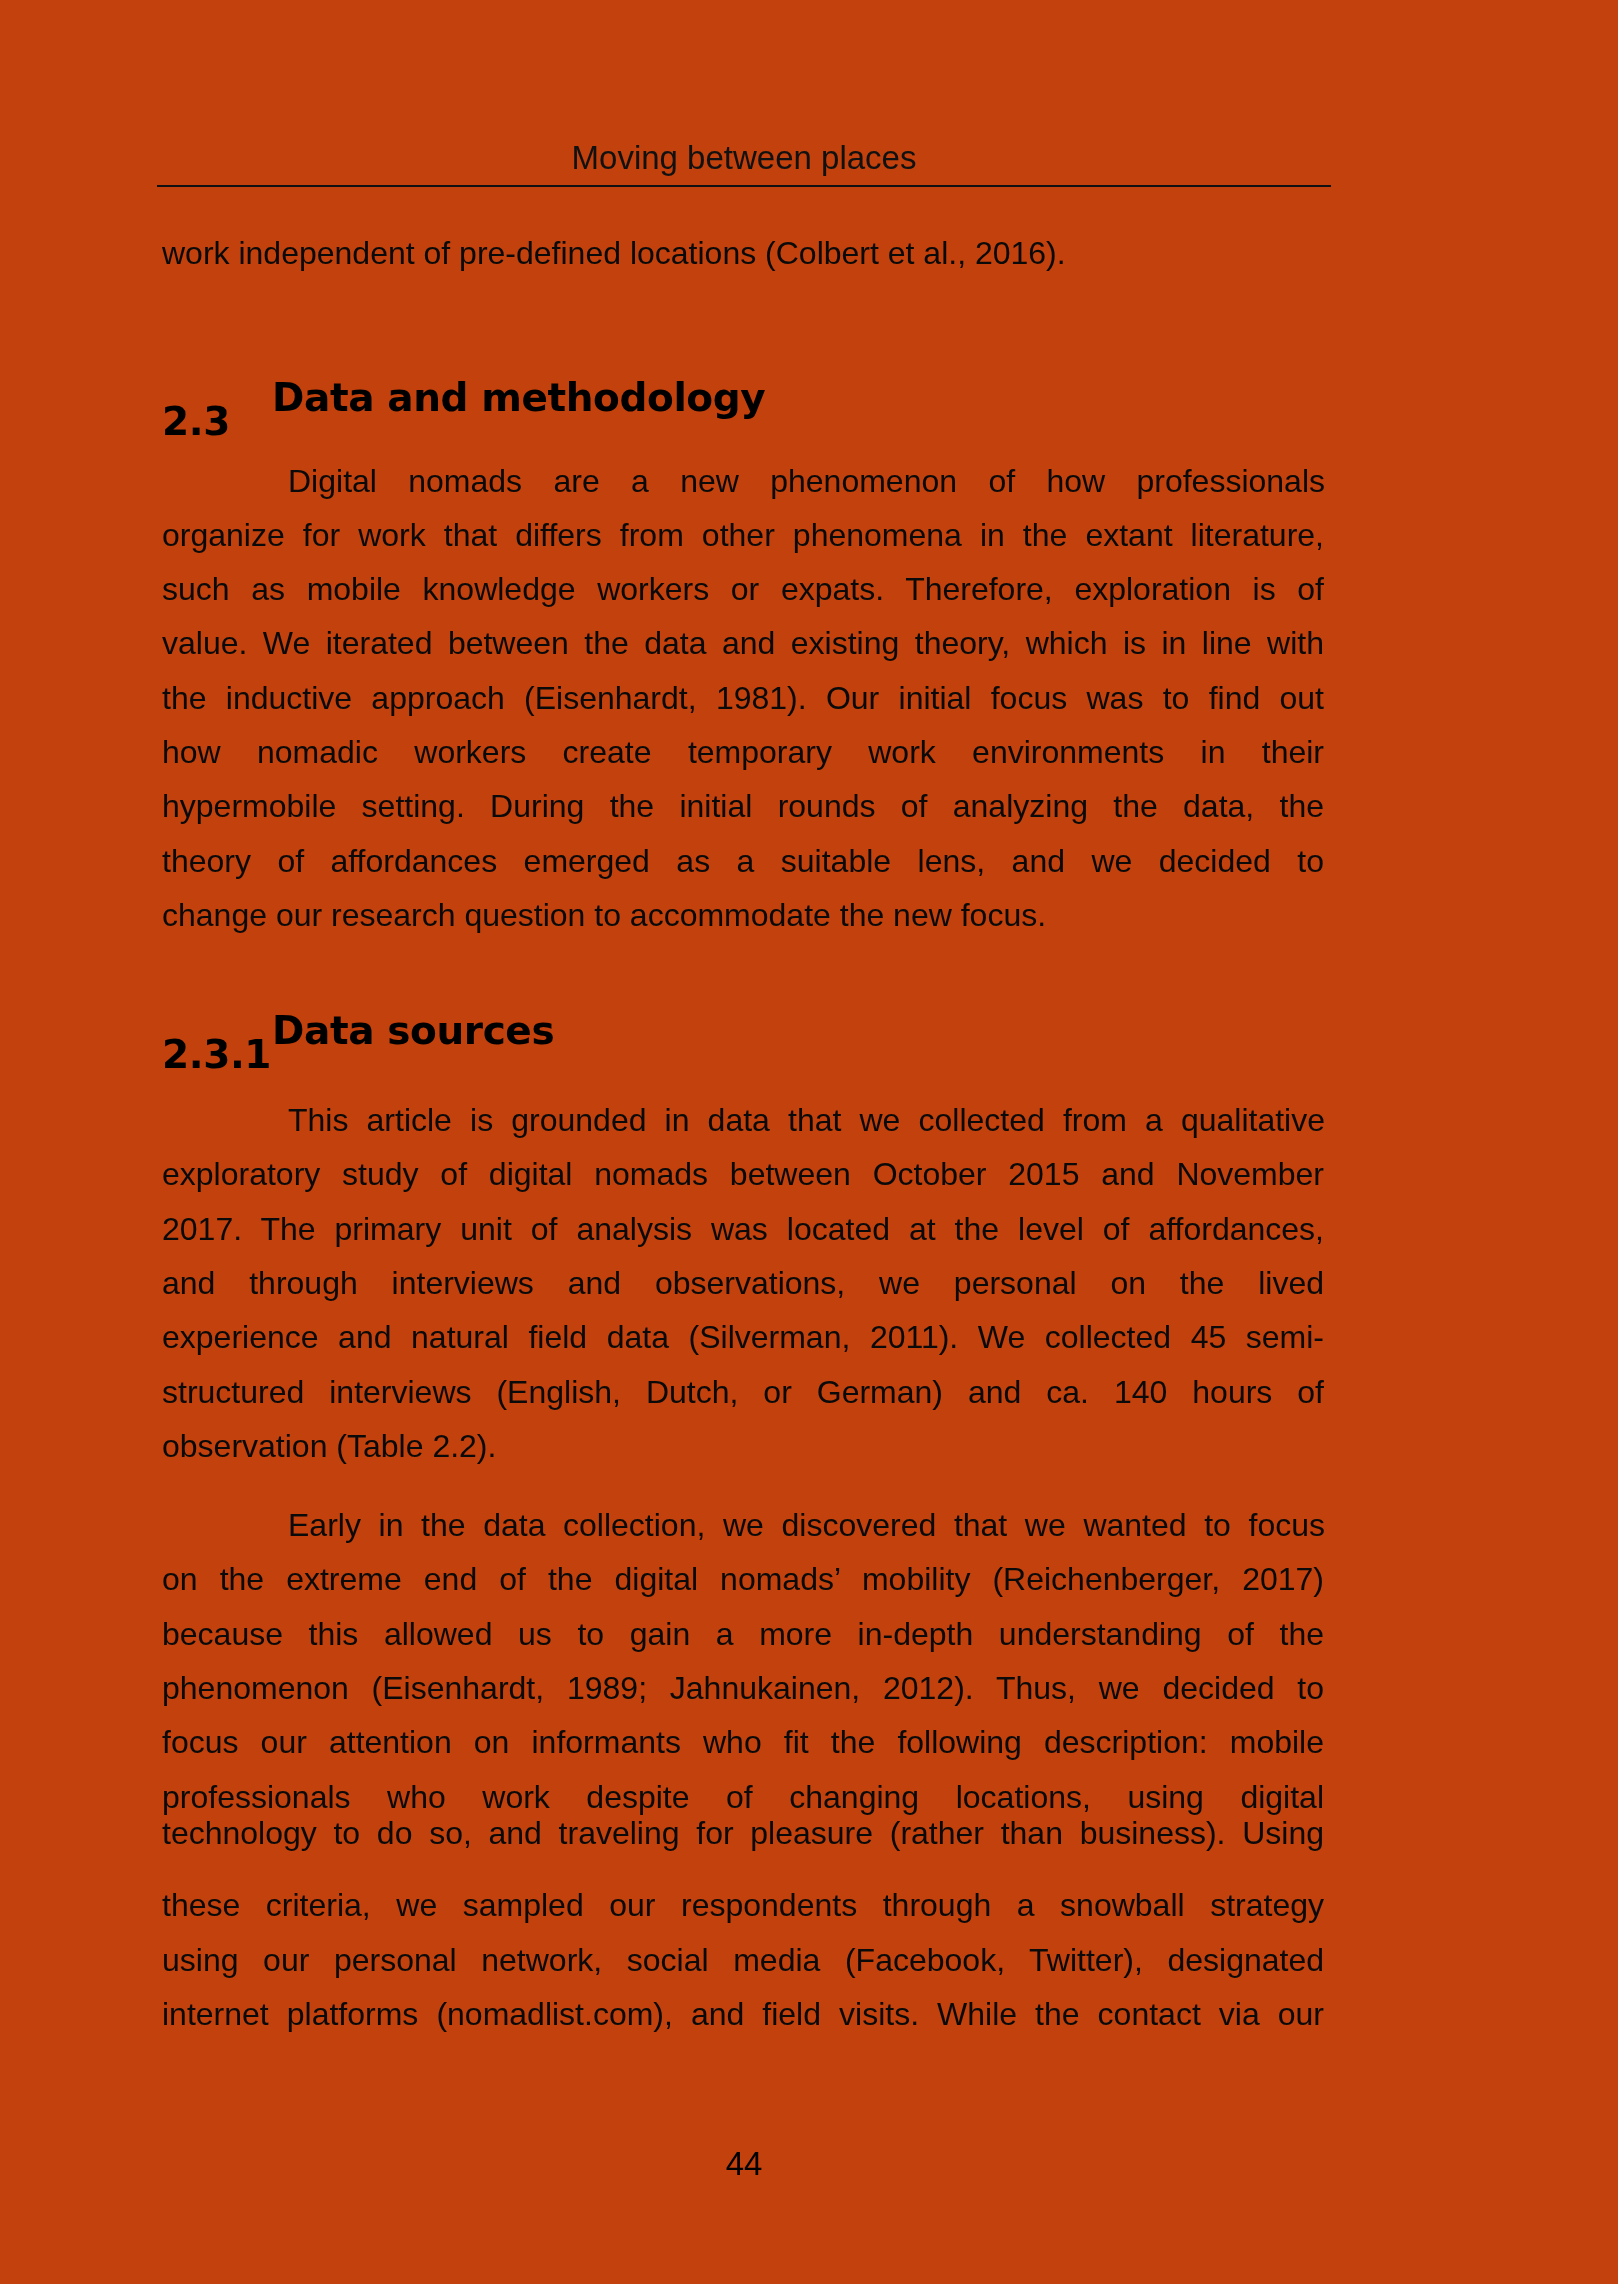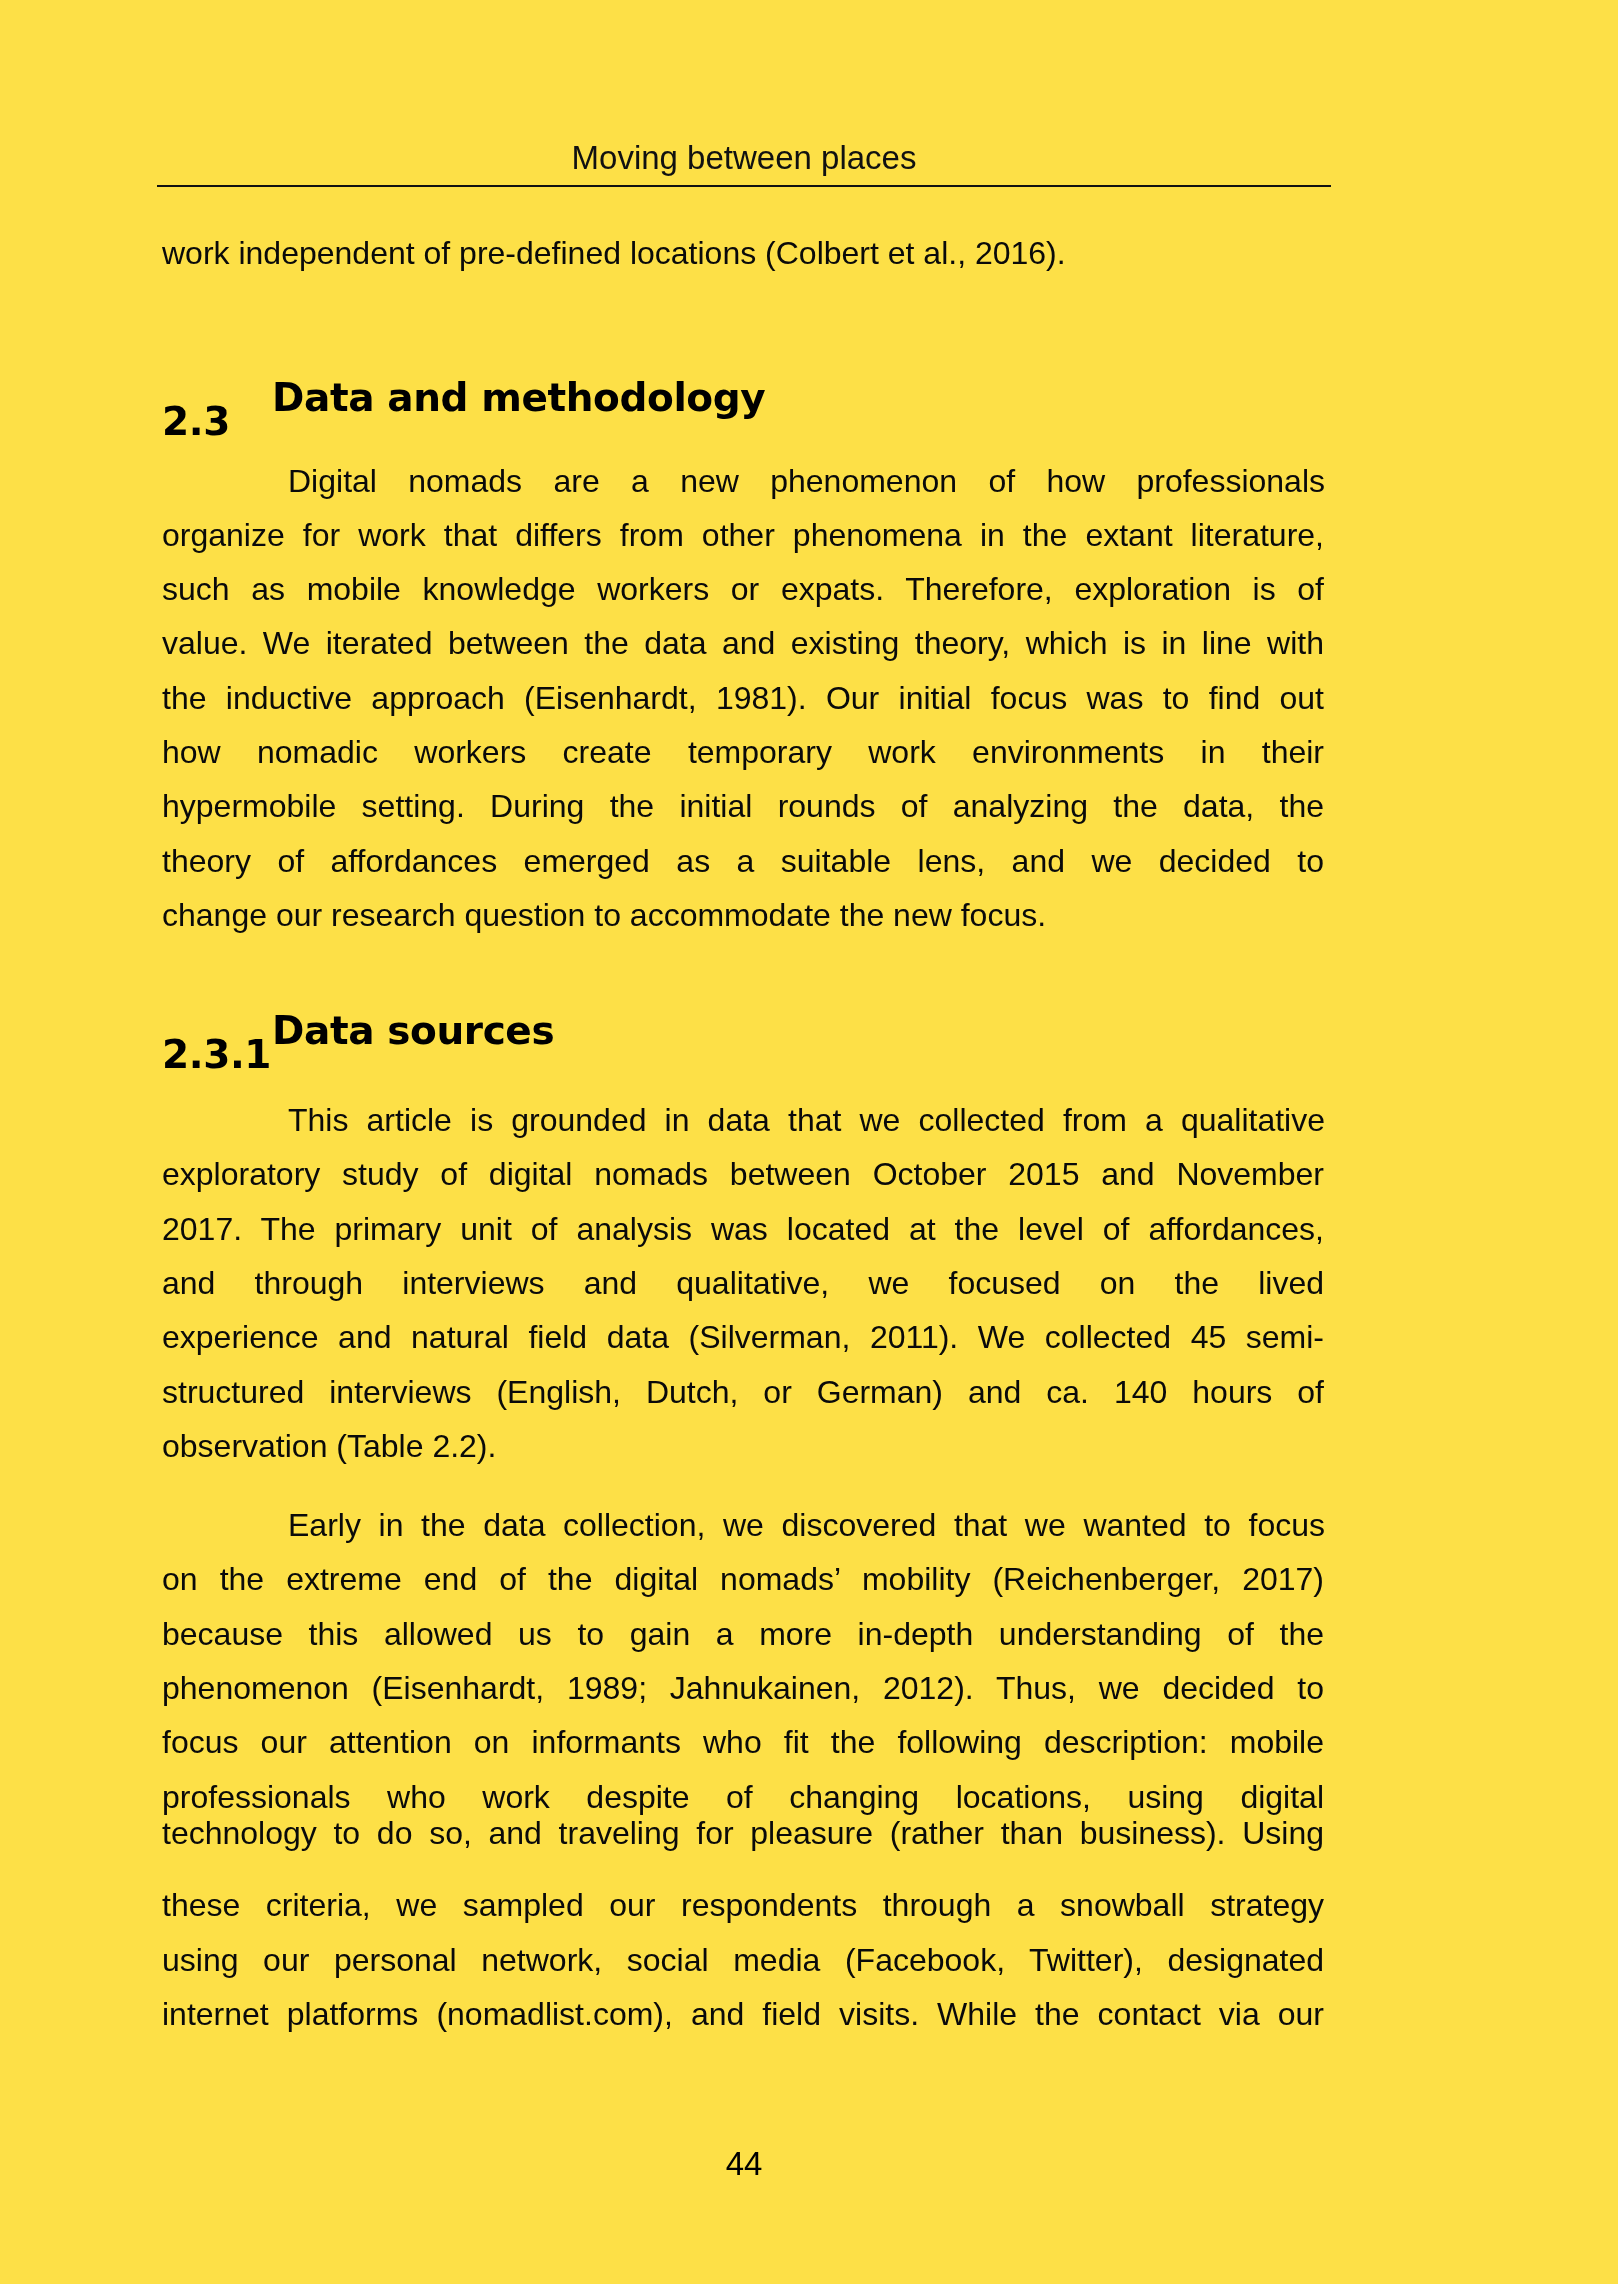--- a/index.html
+++ b/index.html
@@ -1,17 +1,17 @@
 <!DOCTYPE html>
 <html style="font-size:12px"><head>
 <meta charset="utf-8">
 <style>
   html, body { margin: 0; padding: 0; background: #ffffff; }
   body { width: 1618px; height: 2284px; position: relative; overflow: hidden; color: #000; }
-  .page { position: absolute; left: 0; top: 0; width: 1618px; height: 2284px; background: #fde047; }
+  .page { position: absolute; left: 0; top: 0; width: 1618px; height: 2284px; background: #c2410c; }
   .running-header {
     position: absolute; left: 157px; width: 1174px; top: 135px;
     text-align: center; font-family: "Liberation Sans", sans-serif;
     font-size: 33px; line-height: 46px; color: #111;
   }
   .header-rule { position: absolute; left: 157px; top: 185px; width: 1174px; height: 2.3px; background: #111; }
   .line {
     position: absolute; left: 162px; width: 1162px;
     font-family: "Liberation Sans", sans-serif; font-size: 32px; line-height: 38px;
     height: 38px; white-space: nowrap; color: #0a0a0a;
@@ -58,21 +58,21 @@
 
   <div class="heading" style="top:1008px">
     <span class="num">2.3.1</span>
     <span class="title">Data sources</span>
   </div>
 
   <div>
     <div class="line just indent" style="top:1101px">This article is grounded in data that we collected from a qualitative</div>
     <div class="line just" style="top:1155px">exploratory study of digital nomads between October 2015 and November</div>
     <div class="line just" style="top:1210px">2017. The primary unit of analysis was located at the level of affordances,</div>
-    <div class="line just" style="top:1264px">and through interviews and qualitative, we focused on the lived</div>
+    <div class="line just" style="top:1264px">and through interviews and observations, we personal on the lived</div>
     <div class="line just" style="top:1318px">experience and natural field data (Silverman, 2011). We collected 45 semi-</div>
     <div class="line just" style="top:1373px">structured interviews (English, Dutch, or German) and ca. 140 hours of</div>
     <div class="line" style="top:1427px">observation (Table 2.2).</div>
   </div>
 
   <div>
     <div class="line just indent" style="top:1506px">Early in the data collection, we discovered that we wanted to focus</div>
     <div class="line just" style="top:1560px">on the extreme end of the digital nomads’ mobility (Reichenberger, 2017)</div>
     <div class="line just" style="top:1615px">because this allowed us to gain a more in-depth understanding of the</div>
     <div class="line just" style="top:1669px">phenomenon (Eisenhardt, 1989; Jahnukainen, 2012). Thus, we decided to</div>

